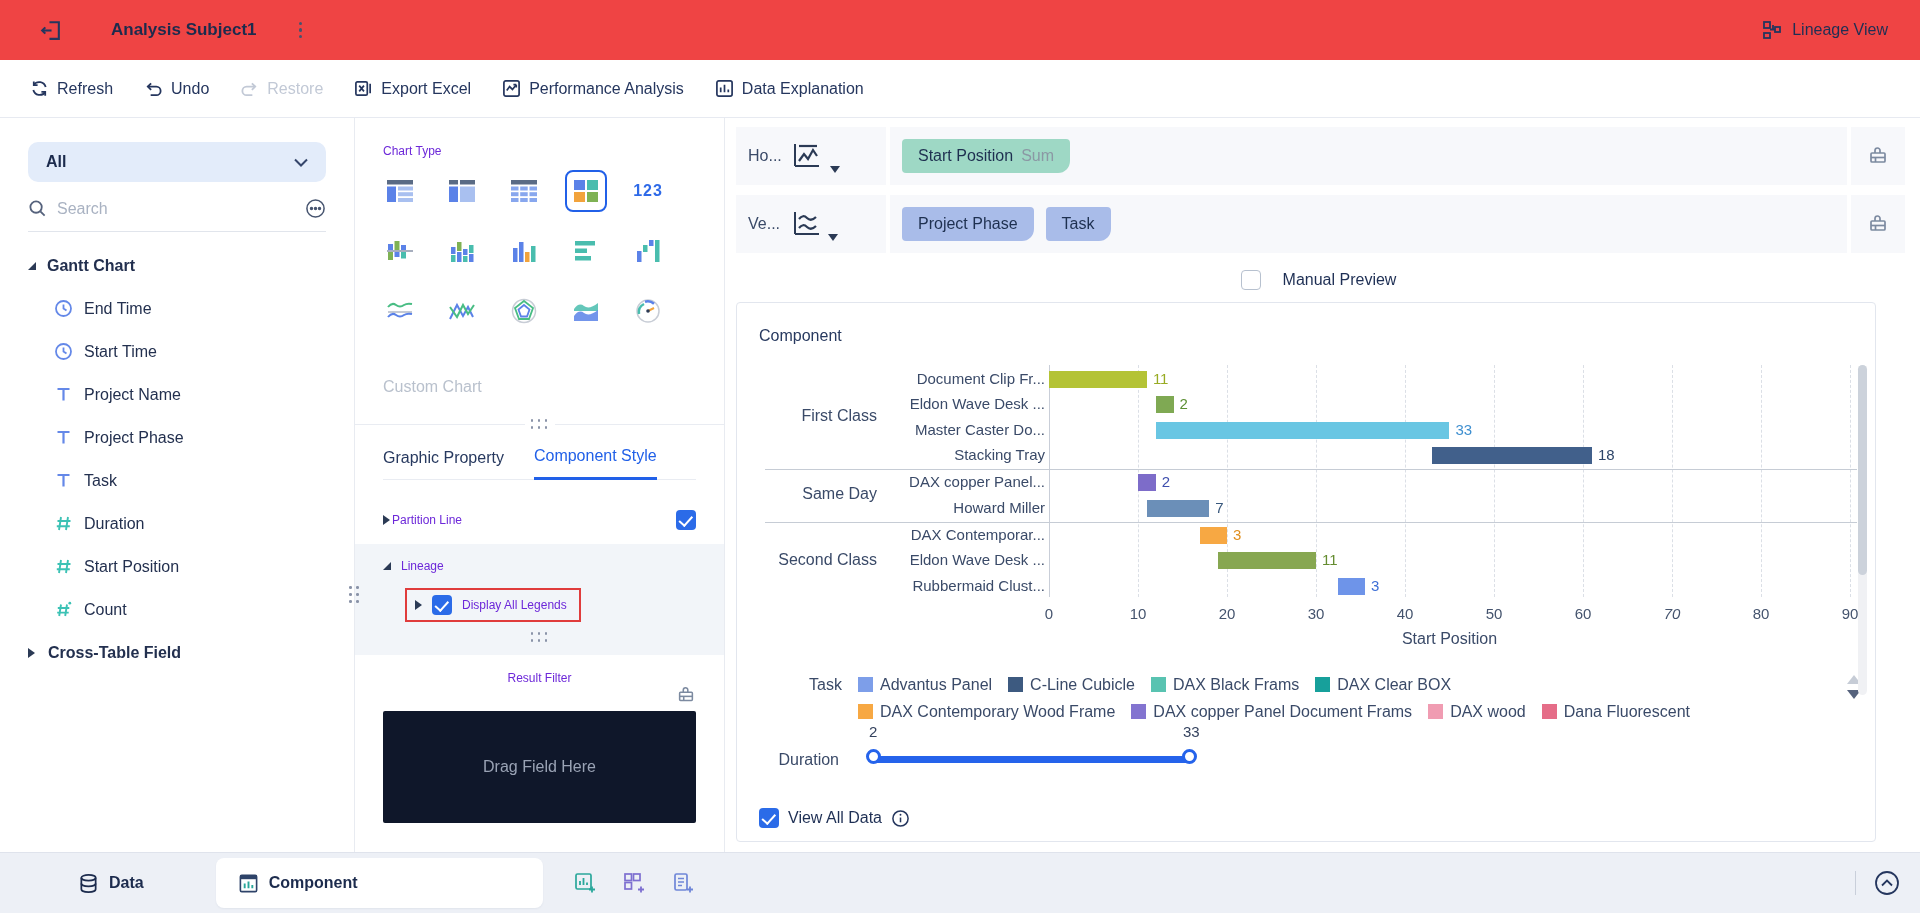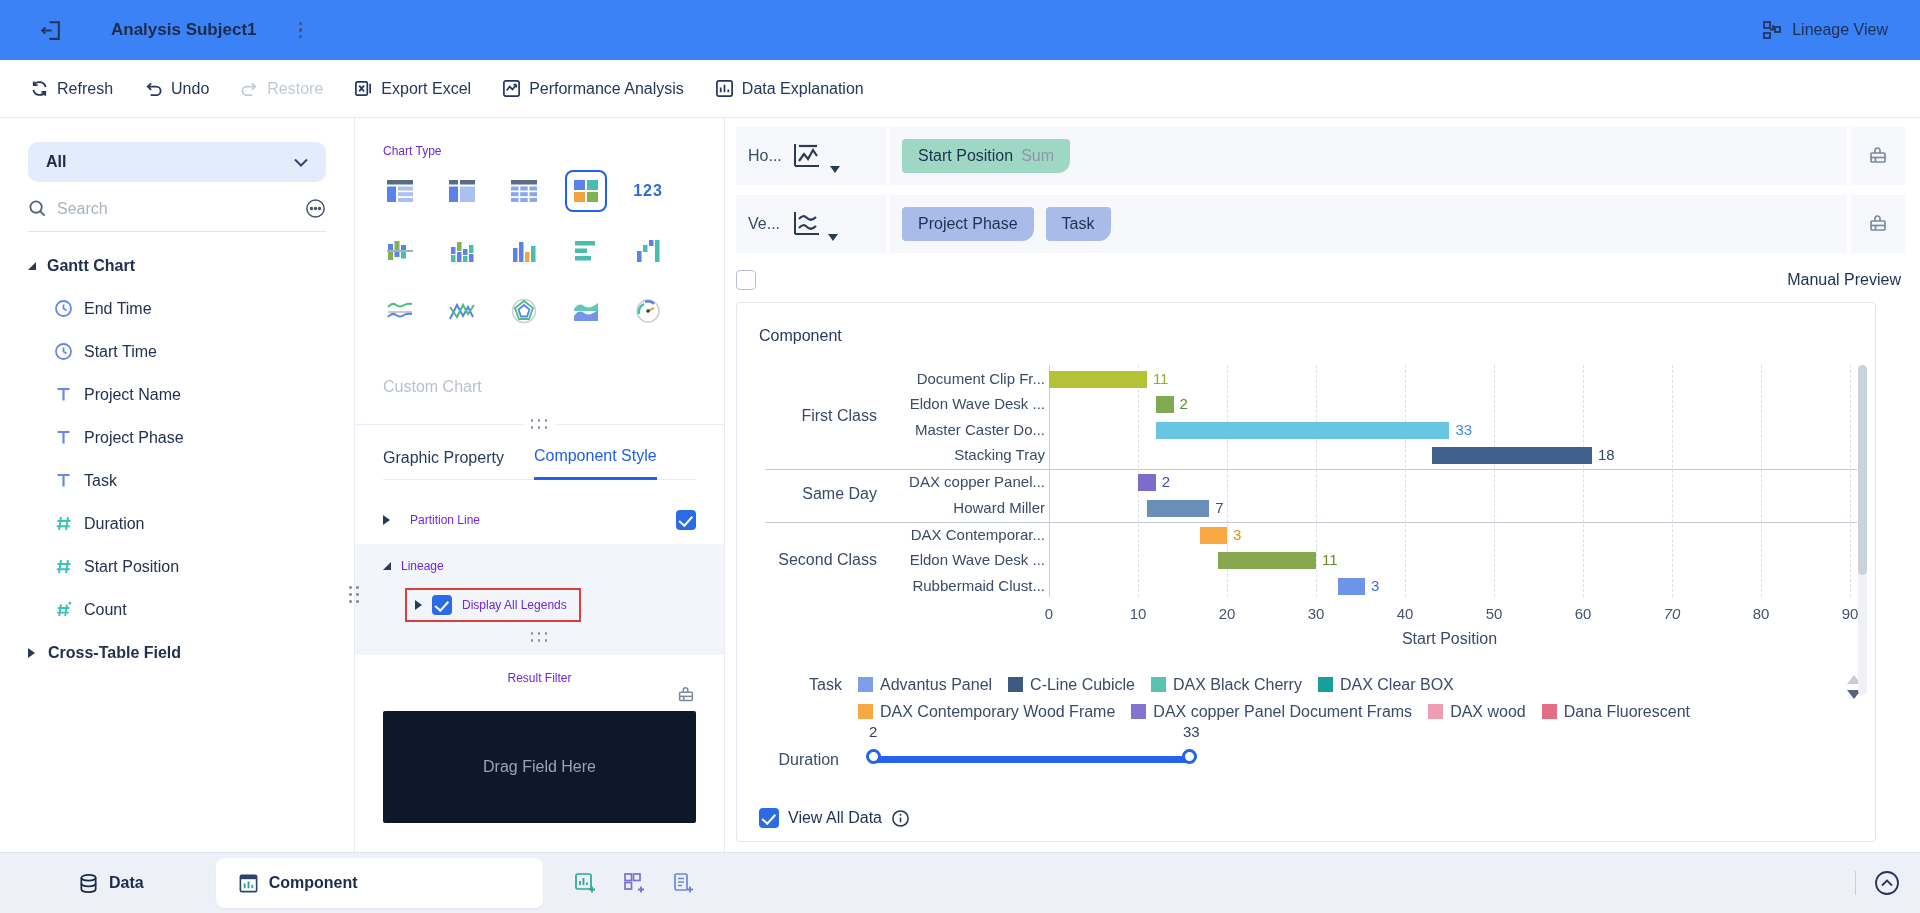--- a/index.html
+++ b/index.html
@@ -1,20 +1,20 @@
 <!DOCTYPE html>
 <html><head>
 <meta charset="utf-8">
 <style>
   * { margin:0; padding:0; box-sizing:border-box; }
   body { font-family:"Liberation Sans","DejaVu Sans",sans-serif; background:#fff; }
   .app { position:relative; width:1920px; height:913px; overflow:hidden; color:#23304f; background:#fff; }
 
   
-  .topbar { height:60px; background:#3b82f6; display:flex; align-items:center; padding:0 32px 0 38px; }
+  .topbar { height:60px; background:#ef4444; display:flex; align-items:center; padding:0 32px 0 38px; }
   .topbar .title { font-size:17px; font-weight:bold; color:#1c2b4d; margin-left:48px; }
   .kebab { margin-left:42px; display:flex; flex-direction:column; gap:3px; cursor:pointer; }
   .kebab i { width:3.5px; height:3.5px; border-radius:50%; background:#44536f; }
   .top-right { margin-left:auto; display:flex; align-items:center; gap:9px; font-size:16px; color:#1e2f54; }
 
   
   .toolbar { height:58px; background:#fff; border-bottom:1px solid #e7eaf1; display:flex; align-items:center; padding-left:30px; gap:31px; }
   .tool { display:flex; align-items:center; gap:8px; font-size:16px; color:#25365e; cursor:pointer; }
   .tool.disabled { color:#c2c9d6; cursor:default; }
   .tool svg { display:block; }
@@ -48,21 +48,21 @@
   .custom-chart { margin-top:50px; font-size:16px; color:#b9c1cd; }
   .hdivider { margin-top:22px; position:relative; height:12px; }
   .hdivider .line { position:absolute; left:-28px; right:-28px; top:6px; border-top:1px solid #e9ecf2; }
   .dots-h { position:absolute; left:50%; top:1px; transform:translateX(-50%); background:#fff; padding:0 6px; display:grid; grid-template-columns:repeat(3,4px); grid-template-rows:repeat(2,4px); gap:3px; }
   .dots-h i, .dots-v i { width:2.6px; height:2.6px; border-radius:50%; background:#8a93a8; }
   .dots-plain { display:grid; grid-template-columns:repeat(3,4px); grid-template-rows:repeat(2,4px); gap:3px; margin:10px auto 8px auto; width:max-content; }
   .dots-plain i { width:2.6px; height:2.6px; border-radius:50%; background:#8a93a8; }
   .tabs { margin-top:6px; height:44px; display:flex; gap:30px; border-bottom:1px solid #e9ecf2; align-items:flex-end; }
   .tab { font-size:16px; padding-bottom:12px; cursor:pointer; color:#27395f; }
   .tab.active { color:#2160e8; border-bottom:3px solid #2160e8; margin-bottom:-1px; }
-  .prop-row { margin-top:20px; height:40px; display:flex; align-items:center; gap:20px; }
+  .prop-row { margin-top:20px; height:40px; display:flex; align-items:center; gap:2px; }
   .legend-block { margin:4px -28px 0 -28px; padding:0 28px 4px 28px; background:#f2f5f9; }
   .legend-head { height:44px; display:flex; align-items:center; gap:10px; }
   .red-box { margin-left:22px; width:max-content; border:2.5px solid #e03c3c; padding:5px 12px 5px 8px; display:flex; align-items:center; gap:10px; background:transparent; }
   .result-row { margin-top:16px; height:32px; display:flex; align-items:center;flex-direction:column; }
   .drag-area { margin-top:8px; height:112px; background:#0f172a; border-radius:2px; display:flex; align-items:center; justify-content:center; font-size:16px; color:#9aa3b5; }
 
   
   .cb { width:20px; height:20px; border-radius:4px; background:#2b6be8; position:relative; flex:none; cursor:pointer; }
   .cb::after { content:""; position:absolute; left:6.2px; top:2.6px; width:5.5px; height:10.5px; border:solid #fff; border-width:0 2.6px 2.6px 0; transform:rotate(42deg); }
   .cb.empty { background:#fff; border:1.5px solid #b7c1cf; }
@@ -70,21 +70,21 @@
 
   
   .axis-row { display:flex; gap:4px; height:58px; margin-bottom:10px; }
   .axis-left { width:150px; background:#f7f8fb; display:flex; align-items:center; padding:0 10px 0 12px; gap:8px; flex:none; }
   .axis-left .lbl { font-size:16px; color:#3a4a68; }
   .axis-caret { width:0; height:0; border-left:5px solid transparent; border-right:5px solid transparent; border-top:7px solid #2b3a55; align-self:flex-end; margin-bottom:12px; }
   .axis-pills { flex:1; background:#f7f8fb; display:flex; align-items:center; gap:12px; padding:0 12px; }
   .axis-brush { width:54px; background:#f7f8fb; display:flex; align-items:center; justify-content:center; flex:none; cursor:pointer; }
   .pill { height:34px; display:flex; align-items:center; gap:8px; padding:0 16px; border-radius:4px 4px 12px 4px; font-size:16px; color:#1e3050; cursor:pointer; }
   .pill .suffix { color:#8b98a4; }
-  .manual-preview { display:flex; justify-content:space-between; align-items:center; gap:22px; margin:14px 4px 9px 0; font-size:16px; color:#1e2f54; height:26px; }
+  .manual-preview { display:flex; justify-content:center; align-items:center; gap:22px; margin:14px 4px 9px 0; font-size:16px; color:#1e2f54; height:26px; }
 
   .chart-card { position:relative; width:1140px; height:540px; border:1px solid #e2e6ee; border-radius:4px; background:#fff; }
   .card-title { position:absolute; left:22px; top:24px; font-size:16px; color:#27395f; }
   .plot { position:absolute; left:24px; top:60px; width:1100px; height:300px; }
   .plot .grp { position:absolute; width:116px; text-align:right; font-size:16px; color:#3a4a68; }
   .plot .rlabel { position:absolute; left:124px; width:160px; text-align:right; font-size:15px; color:#3a4a68; white-space:nowrap; }
   .plot .grid { position:absolute; top:2px; height:232px; border-left:1px dashed #dbdfe6; }
   .plot .grid.zero { border-left:1px solid #c9ced8; }
   .plot .sep { position:absolute; left:4px; width:1092px; border-top:1px solid #c6ccd5; }
   .plot .bar { position:absolute; height:17px; }
@@ -658,21 +658,21 @@
                 <span class="lg-item">
                   <i style="background: rgb(125, 158, 233);"></i>
                   <span>Advantus Panel</span>
                 </span>
                 <span class="lg-item">
                   <i style="background: rgb(61, 90, 128);"></i>
                   <span>C-Line Cubicle</span>
                 </span>
                 <span class="lg-item">
                   <i style="background: rgb(89, 195, 177);"></i>
-                  <span>DAX Black Cherry</span>
+                  <span>DAX Black Frams</span>
                 </span>
                 <span class="lg-item">
                   <i style="background: rgb(23, 160, 155);"></i>
                   <span>DAX Clear BOX</span>
                 </span>
               </span>
           </div>
           <div class="lg-row second">
             <span style="display:flex;gap:16px;">
                 <span class="lg-item">

